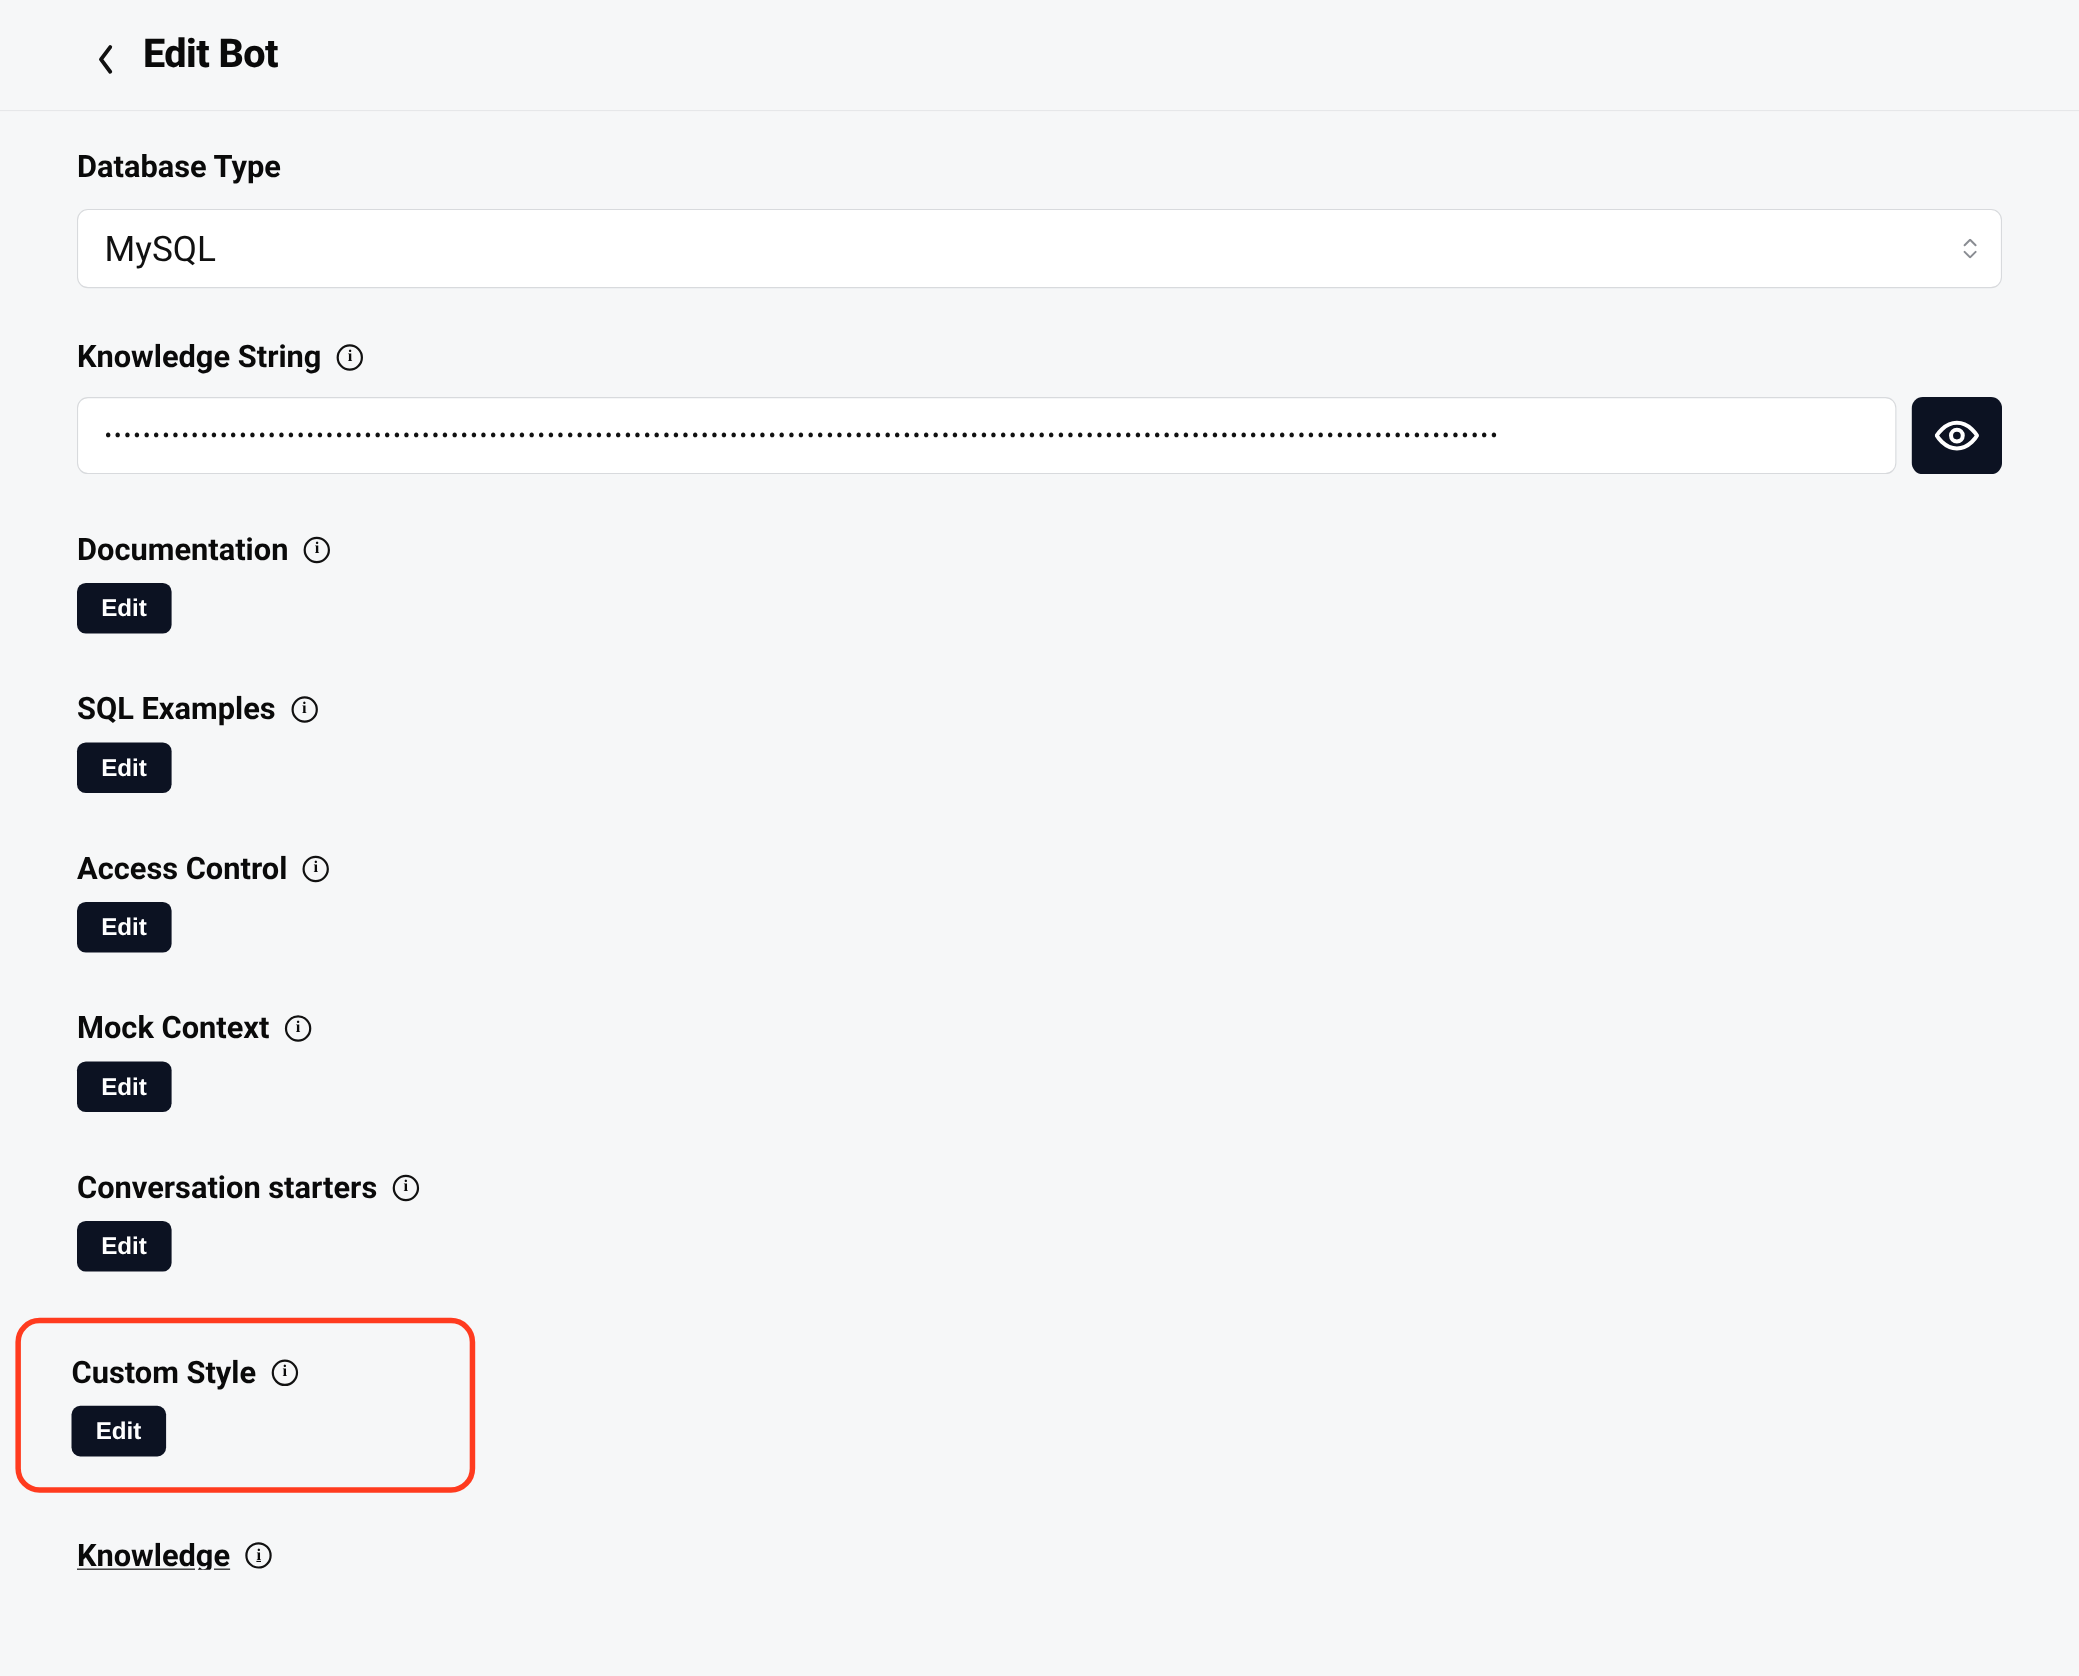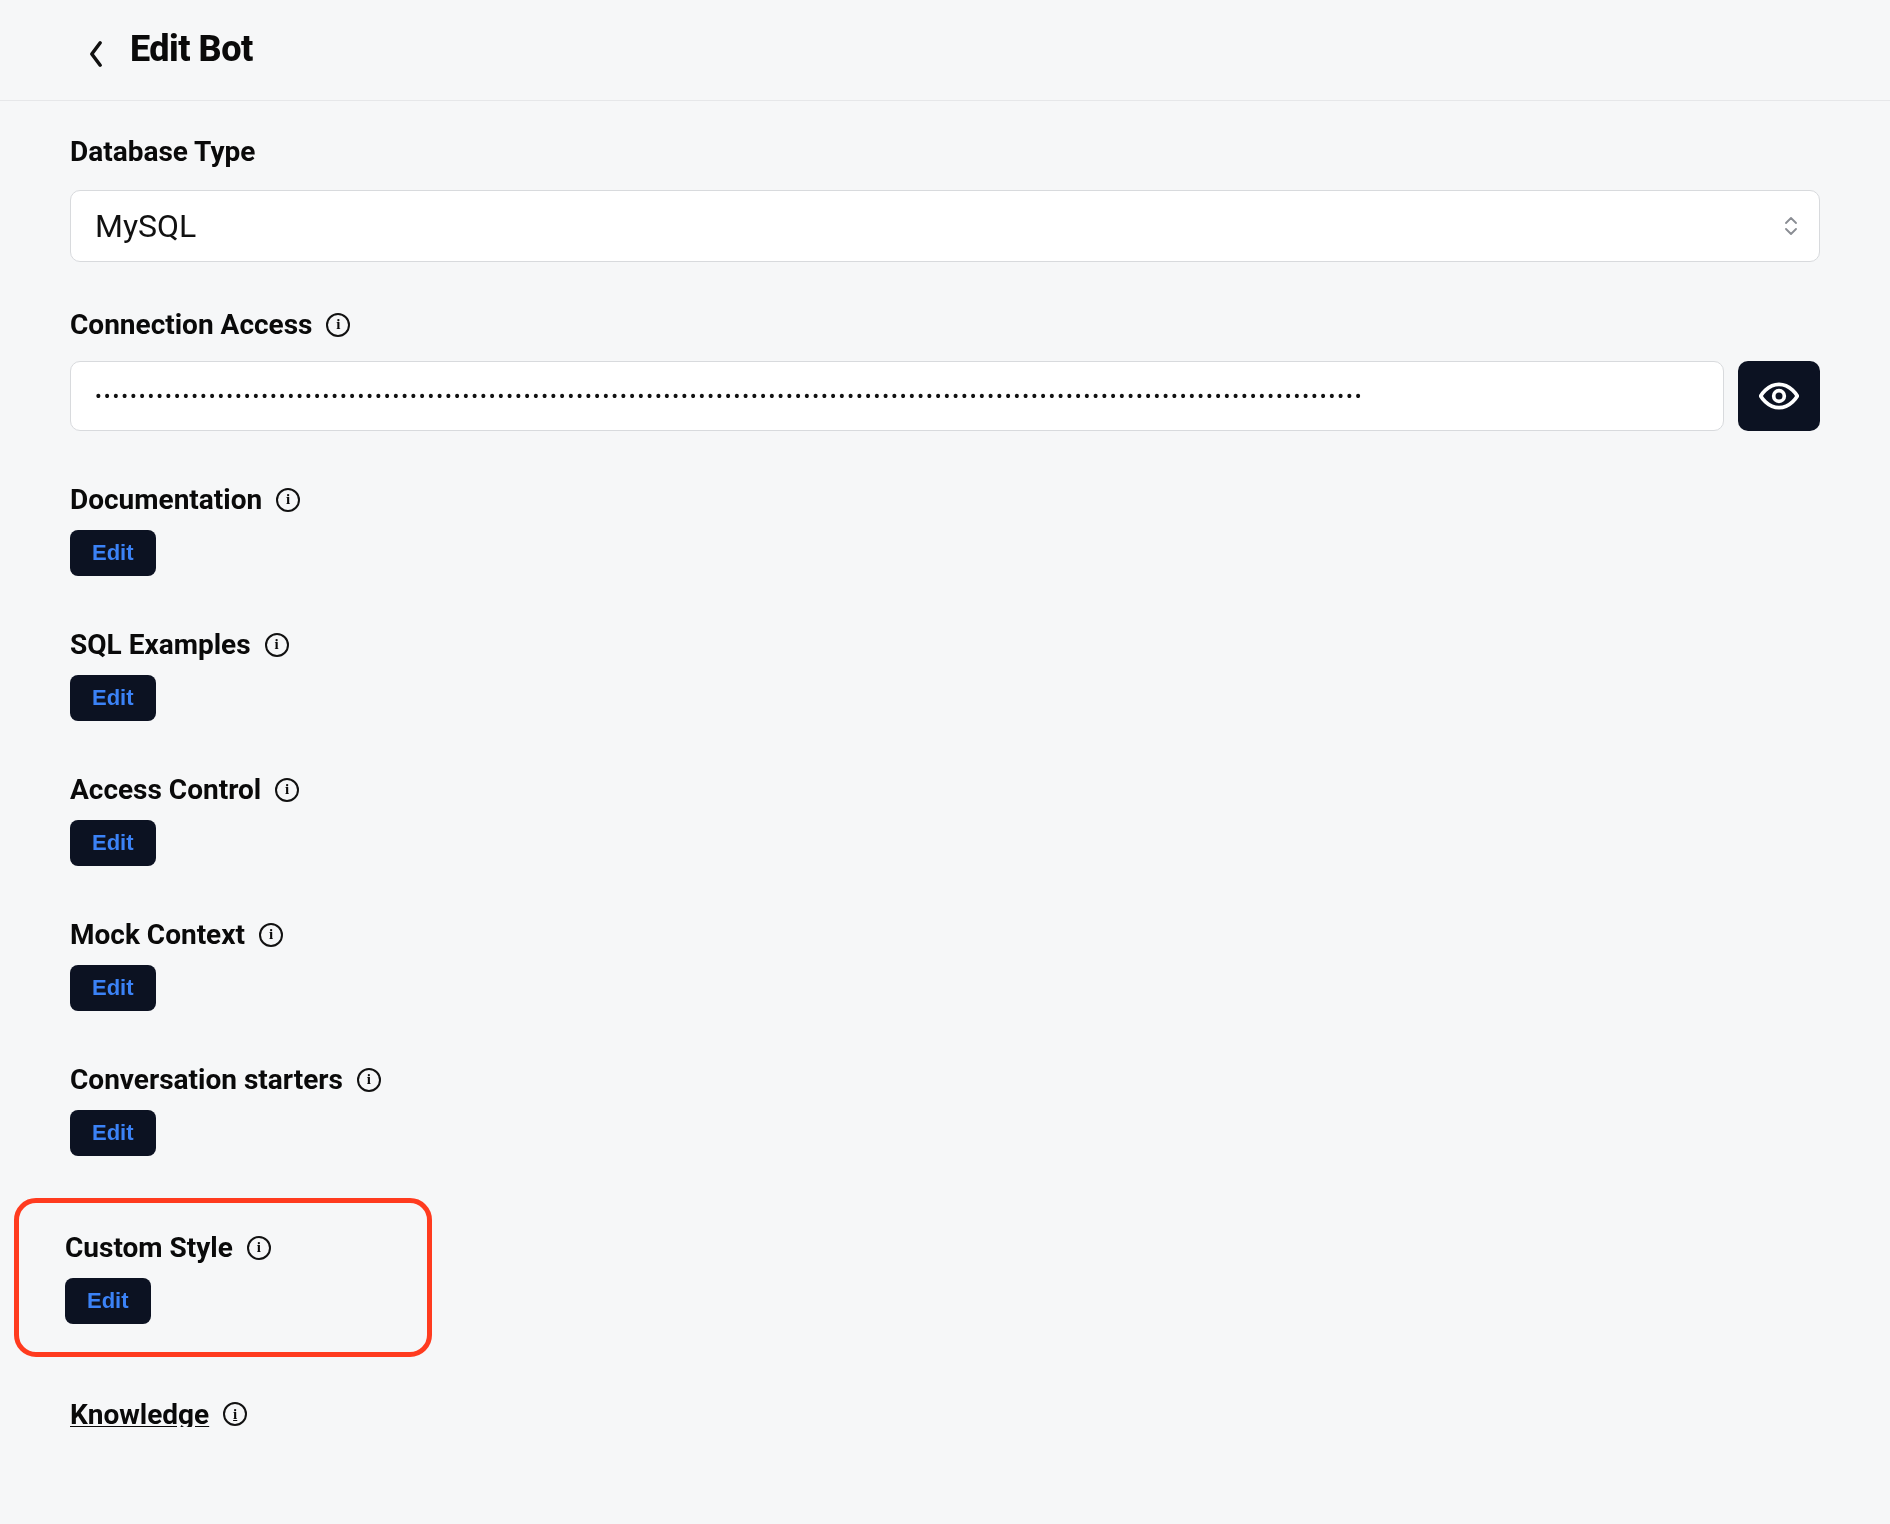--- a/index.html
+++ b/index.html
@@ -137,21 +137,21 @@
   }
 
   .section {
     margin-top: 52px;
   }
   .section .field-label { font-size: 28px; }
   .edit-btn {
     margin-top: 14px;
     display: inline-block;
     background: #0c1222;
-    color: #3b82f6;
+    color: #ffffff;
     font-weight: 700;
     font-size: 22px;
     padding: 10px 22px;
     border-radius: 8px;
     cursor: pointer;
     border: none;
   }
 
   .highlight-box {
     border: 5px solid #ff3b1f;
@@ -202,21 +202,21 @@
             </svg>
           <svg viewBox="0 0 14 8">
               <path d="M2 2 L7 7 L12 2" stroke="#8a8d93" stroke-width="1.8" fill="none" stroke-linecap="round" stroke-linejoin="round"></path>
             </svg>
         </span>
       </div>
     </div>
 
     <div class="conn-row">
       <div class="field-label">
-        <span>Connection Access</span>
+        <span>Knowledge String</span>
         <span class="info-icon">i</span>
       </div>
       <div class="conn-input-row">
         <div class="conn-input">
           <span>•••••••••••••••••••••••••••••••••••••••••••••••••••••••••••••••••••••••••••••••••••••••••••••••••••••••••••••••••••••••••••••••••••••••••••••••••</span>
         </div>
         <div class="eye-btn">
           <svg viewBox="0 0 24 24">
             <path d="M1 12s4-7 11-7 11 7 11 7-4 7-11 7S1 12 1 12z"></path>
             <circle cx="12" cy="12" r="3.2"></circle>

